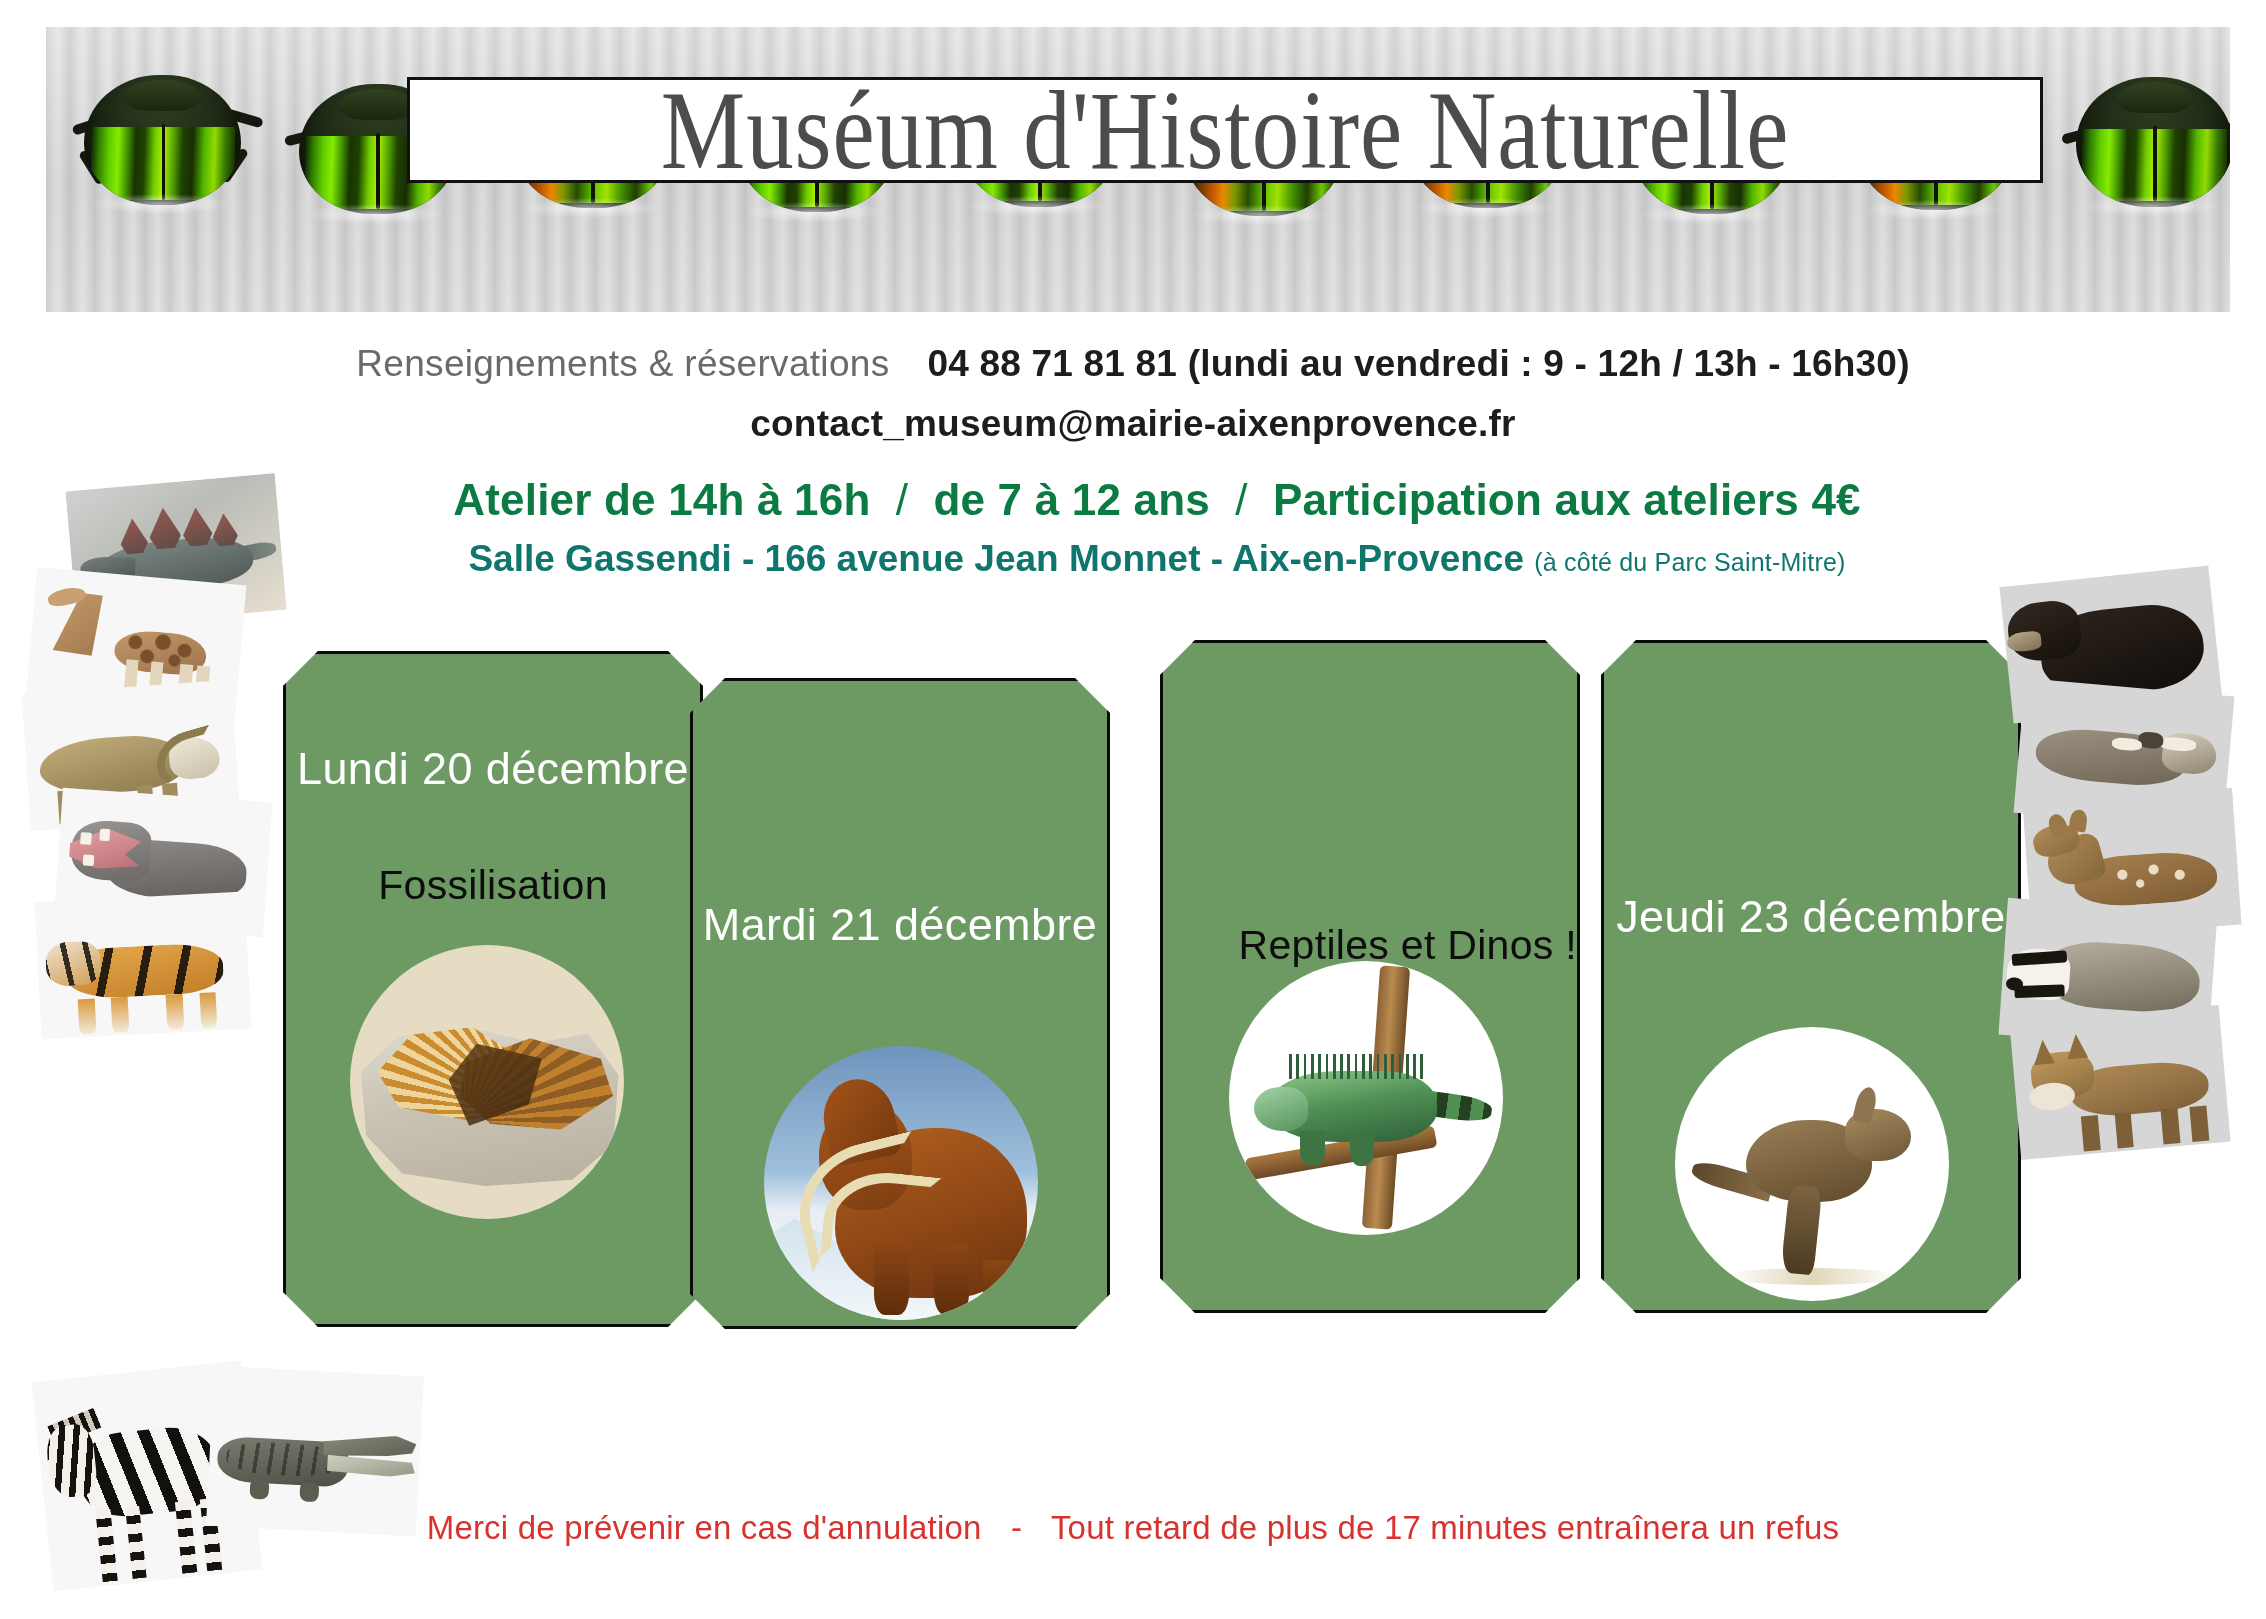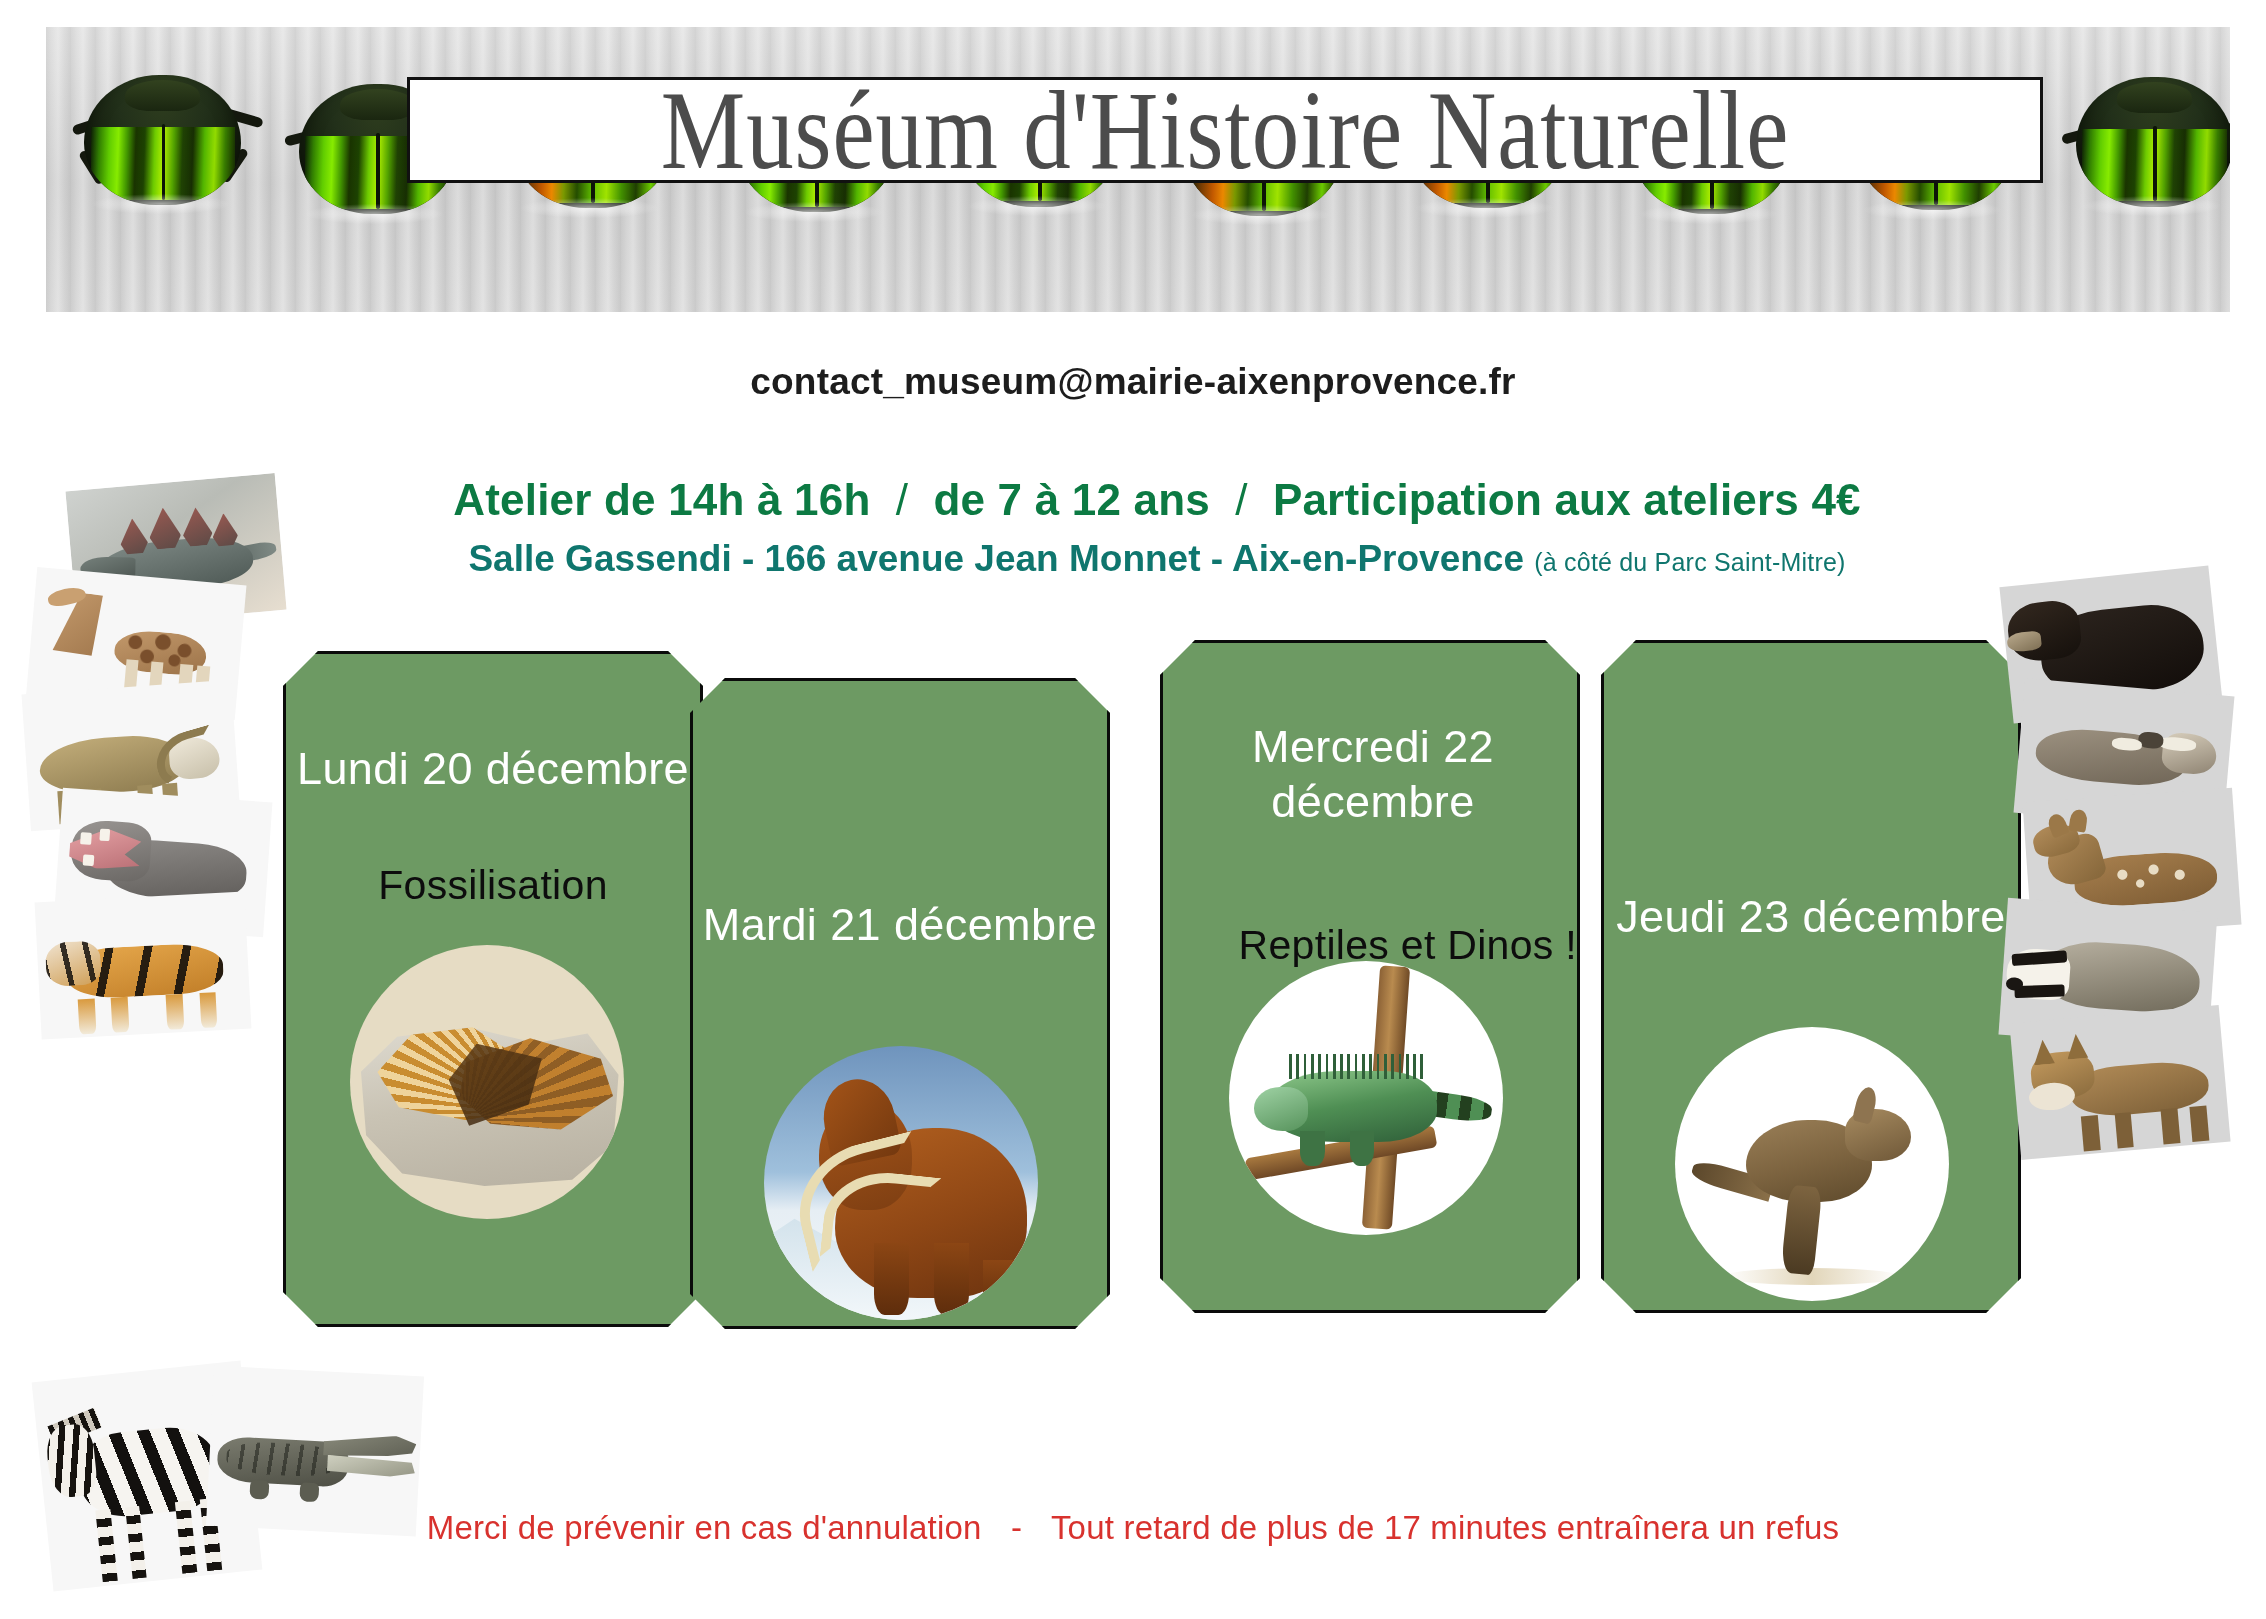--- a/index.html
+++ b/index.html
@@ -531,20 +531,25 @@
       </div>
     <div class="shadow"></div>
   </div>
 </div>
 
 <div class="title-box">
   <span class="title-text">Muséum d'Histoire Naturelle</span>
 </div>
 
 <div class="info">
+  <div class="info-line1">
+    <span class="lbl">Renseignements &amp; réservations</span>
+    <span class="gap"></span>
+    <span class="tel">04 88 71 81 81 (lundi au vendredi : 9 - 12h / 13h - 16h30)</span>
+  </div>
   <div class="info-mail">contact_museum@mairie-aixenprovence.fr</div>
 </div>
 
 <div class="green-lines">
   <div class="gl1">
     <span>Atelier de 14h à 16h</span>
     <span class="sep">/</span>
     <span>de 7 à 12 ans</span>
     <span class="sep">/</span>
     <span>Participation aux ateliers 4€</span>
@@ -580,21 +585,20 @@
       <div class="tusk tusk2"></div>
       <div class="legM" style="left:40%;"></div>
       <div class="legM" style="left:62%;"></div>
       <div class="legM" style="left:80%;height:20%;"></div>
     </div>
   </div>
 </div>
 
 <div class="card" style="left:1160px;top:640px;width:420px;height:673px;">
   <div class="card-inner">
-    <div class="card-date" style="top:77px;left:51px;width:318px;">Mercredi 22 décembre</div>
     <div class="card-topic" style="top:243px;text-align:right;">Reptiles et Dinos !</div>
     <div class="card-photo ph-ig" style="left:66px;top:318px;width:274px;height:274px;">
       <div class="branch"></div>
       <div class="branch2"></div>
       <div class="tailg"></div>
       <div class="lizbody"></div>
       <div class="crest"></div>
       <div class="lizhead"></div>
       <div class="foot" style="left:26%;top:62%;"></div>
       <div class="foot" style="left:44%;top:62%;"></div>

